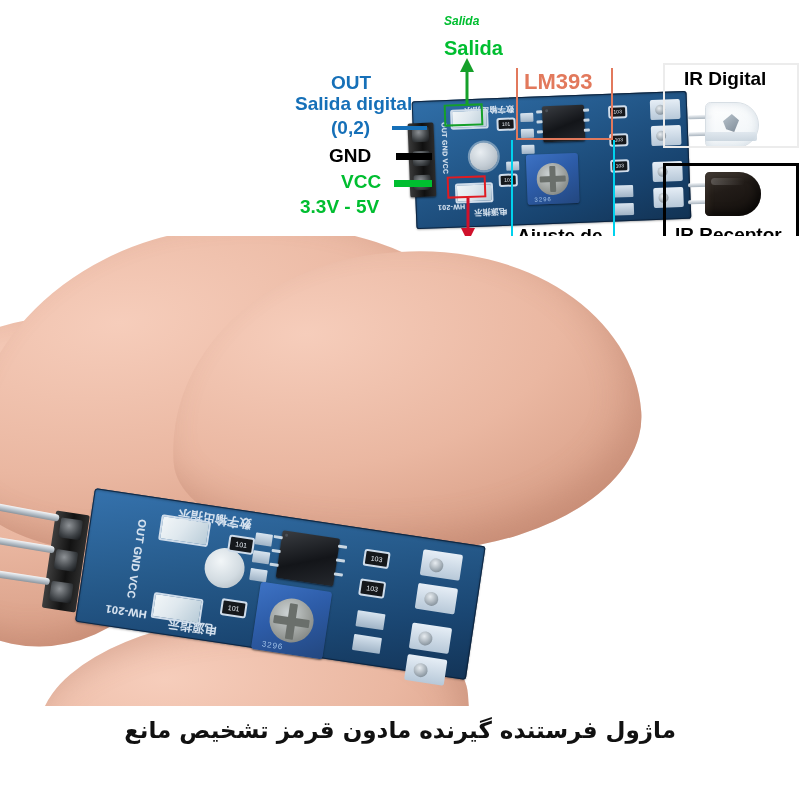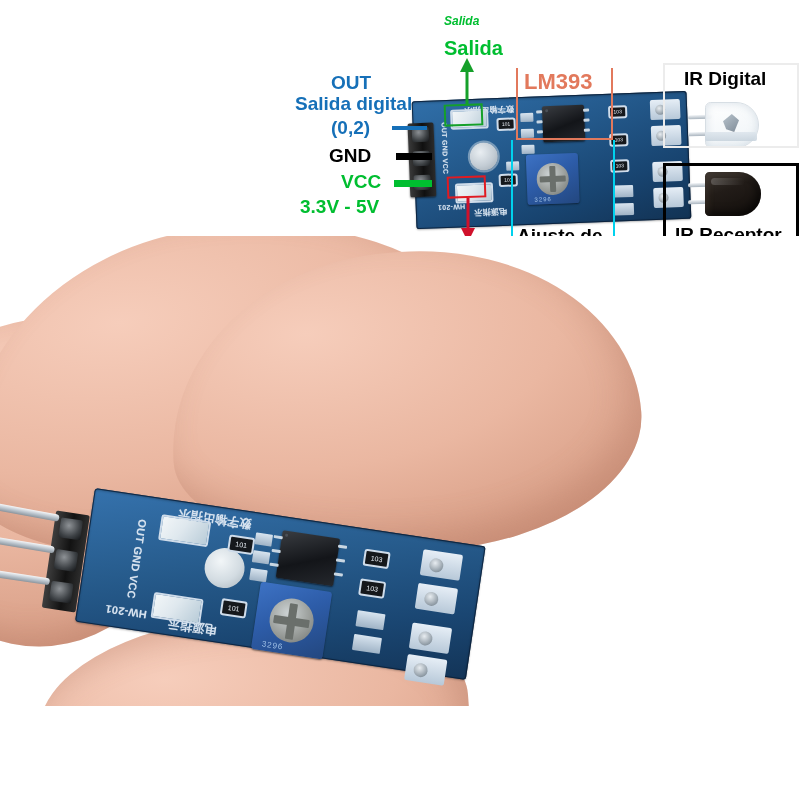--- a/index.html
+++ b/index.html
@@ -344,14 +344,17 @@
       <div class="irpad" style="left:334px;top:86px;width:40px;height:26px;">
           <div class="irpad-hole" style="left:8px;top:7px;width:14px;height:14px;"></div>
         </div>
       <div class="irpad" style="left:334px;top:118px;width:40px;height:26px;">
           <div class="irpad-hole" style="left:8px;top:7px;width:14px;height:14px;"></div>
         </div>
     </div>
 
   </div>
 
+  <div id="caption">
+    <span>ماژول فرستنده گیرنده مادون قرمز تشخیص مانع</span>
+  </div>
 
 </div>
 
 </body></html>

